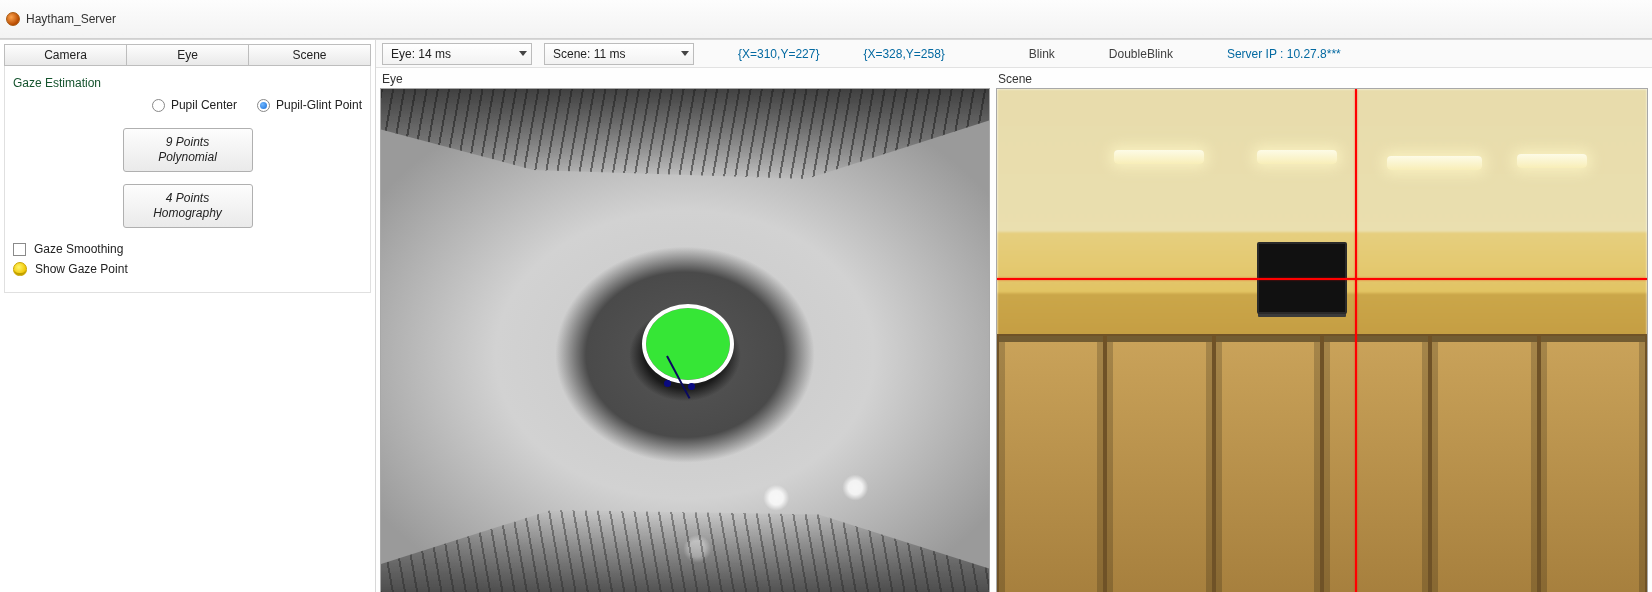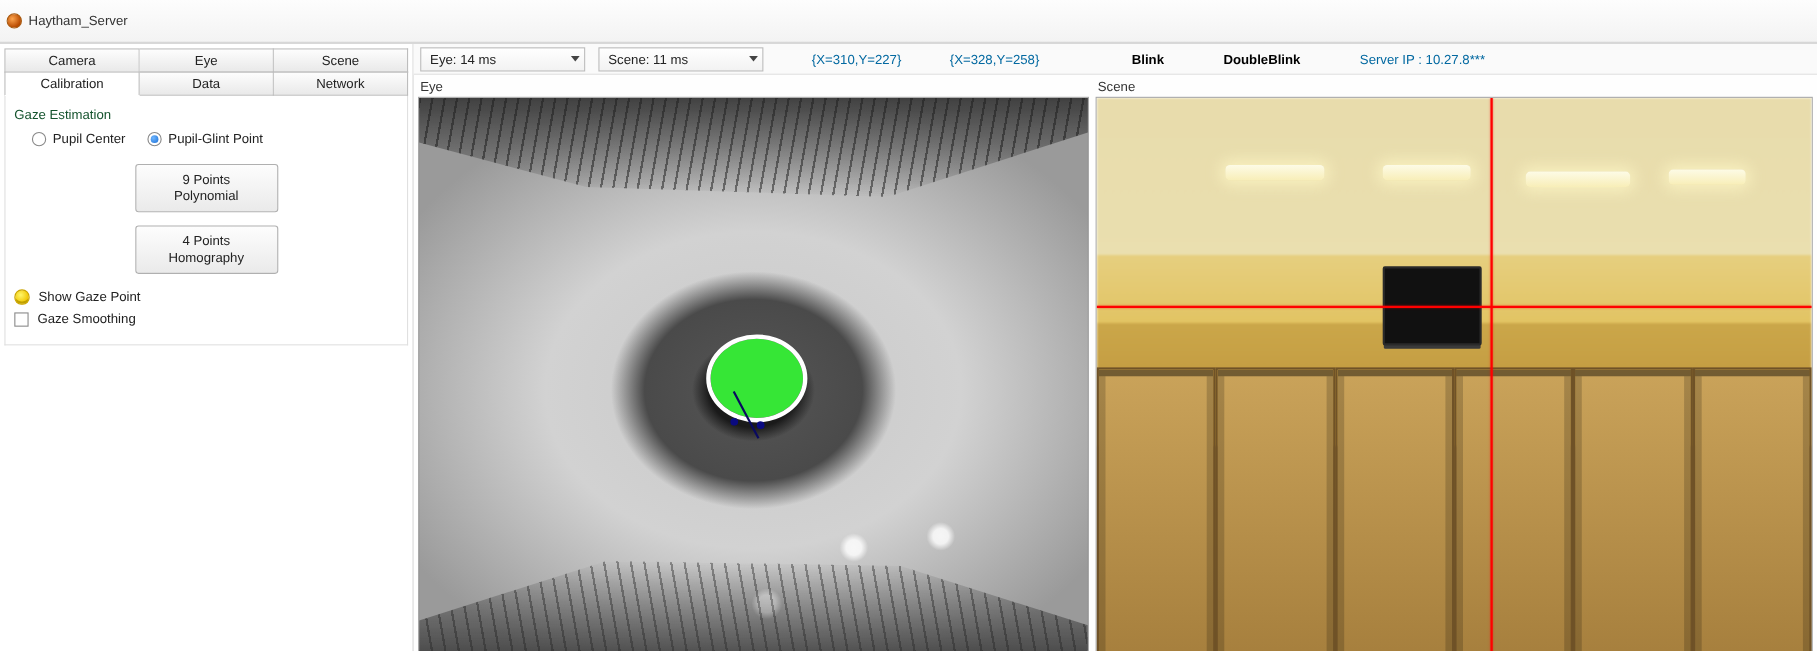--- a/index.html
+++ b/index.html
@@ -75,20 +75,21 @@
   .group-label {
     font-size: 12px;
     color: #14532d;
     margin: 4px 0 6px 0;
   }
   .radio-row {
     display:flex;
     align-items:center;
     gap: 20px;
     margin: 8px 0 16px 16px;
+    justify-content: flex-end;
   }
   .radio-row label { display:flex; align-items:center; gap:6px; cursor:pointer; }
   .radio {
     width:13px; height:13px; border:1px solid #888; border-radius:50%;
     display:inline-flex; align-items:center; justify-content:center;
     background:#fff;
   }
   .radio.checked::after{
     content:""; width:7px; height:7px; border-radius:50%;
     background: radial-gradient(circle at 35% 35%, #6fb6ff, #1a6fd6);
@@ -100,20 +101,21 @@
   }
   .btn {
     width:130px; height:44px;
     border:1px solid #b0b0b0;
     border-radius:3px;
     background: linear-gradient(#fdfdfd,#eaeaea);
     display:flex; align-items:center; justify-content:center;
     text-align:center; line-height:1.25;
     cursor:pointer;
     font-size:12px;
+    font-style:italic;
   }
 
   .check-row {
     display:flex; align-items:center; gap:8px;
     margin: 6px 0;
   }
   .checkbox {
     width:13px; height:13px; border:1px solid #8a8a8a; background:#fff;
     display:inline-block;
   }
@@ -148,21 +150,21 @@
     font-size:12px;
     cursor:pointer;
   }
   .combo .arrow {
     width:0;height:0;border-left:4px solid transparent;border-right:4px solid transparent;border-top:5px solid #444;
     margin-left:8px;
   }
   .combo.eye { width:150px; }
   .combo.scene { width:150px; }
   .tb-text { color:#0369a1; }
-  .tb-dim { color:#000000;font-weight:bold; }
+  .tb-dim { color:#404040; }
   .tb-spacer { flex:0 0 20px; }
 
   .views {
     flex:1;
     display:flex;
     gap:6px;
     padding: 2px 4px 4px 4px;
   }
   .view {
     display:flex; flex-direction:column;
@@ -286,31 +288,20 @@
       <div class="tab-btn">
           <span>Camera</span>
         </div>
       <div class="tab-btn">
           <span>Eye</span>
         </div>
       <div class="tab-btn">
           <span>Scene</span>
         </div>
     </div>
-    <div class="tabs-row tabs-row2">
-      <div class="tab-btn active">
-          <span>Calibration</span>
-        </div>
-      <div class="tab-btn">
-          <span>Data</span>
-        </div>
-      <div class="tab-btn">
-          <span>Network</span>
-        </div>
-    </div>
 
     <div class="panel">
       <div class="group-label">Gaze Estimation</div>
 
       <div class="radio-row">
         <label>
           <span class="radio"></span>
           <span>Pupil Center</span>
         </label>
         <label>
@@ -324,27 +315,27 @@
           <span style="white-space:pre-line;">9 Points
 Polynomial</span>
         </div>
         <div class="btn">
           <span style="white-space:pre-line;">4 Points
 Homography</span>
         </div>
       </div>
 
       <div class="check-row">
+        <span class="checkbox"></span>
+        <span>Gaze Smoothing</span>
+      </div>
+
+      <div class="check-row">
         <span class="bulb"></span>
         <span>Show Gaze Point</span>
-      </div>
-
-      <div class="check-row">
-        <span class="checkbox"></span>
-        <span>Gaze Smoothing</span>
       </div>
     </div>
   </div>
 
   <div class="right-col">
 
     <div class="toolbar">
       <div class="combo eye">
         <span>Eye: 14 ms</span>
         <span class="arrow"></span>

